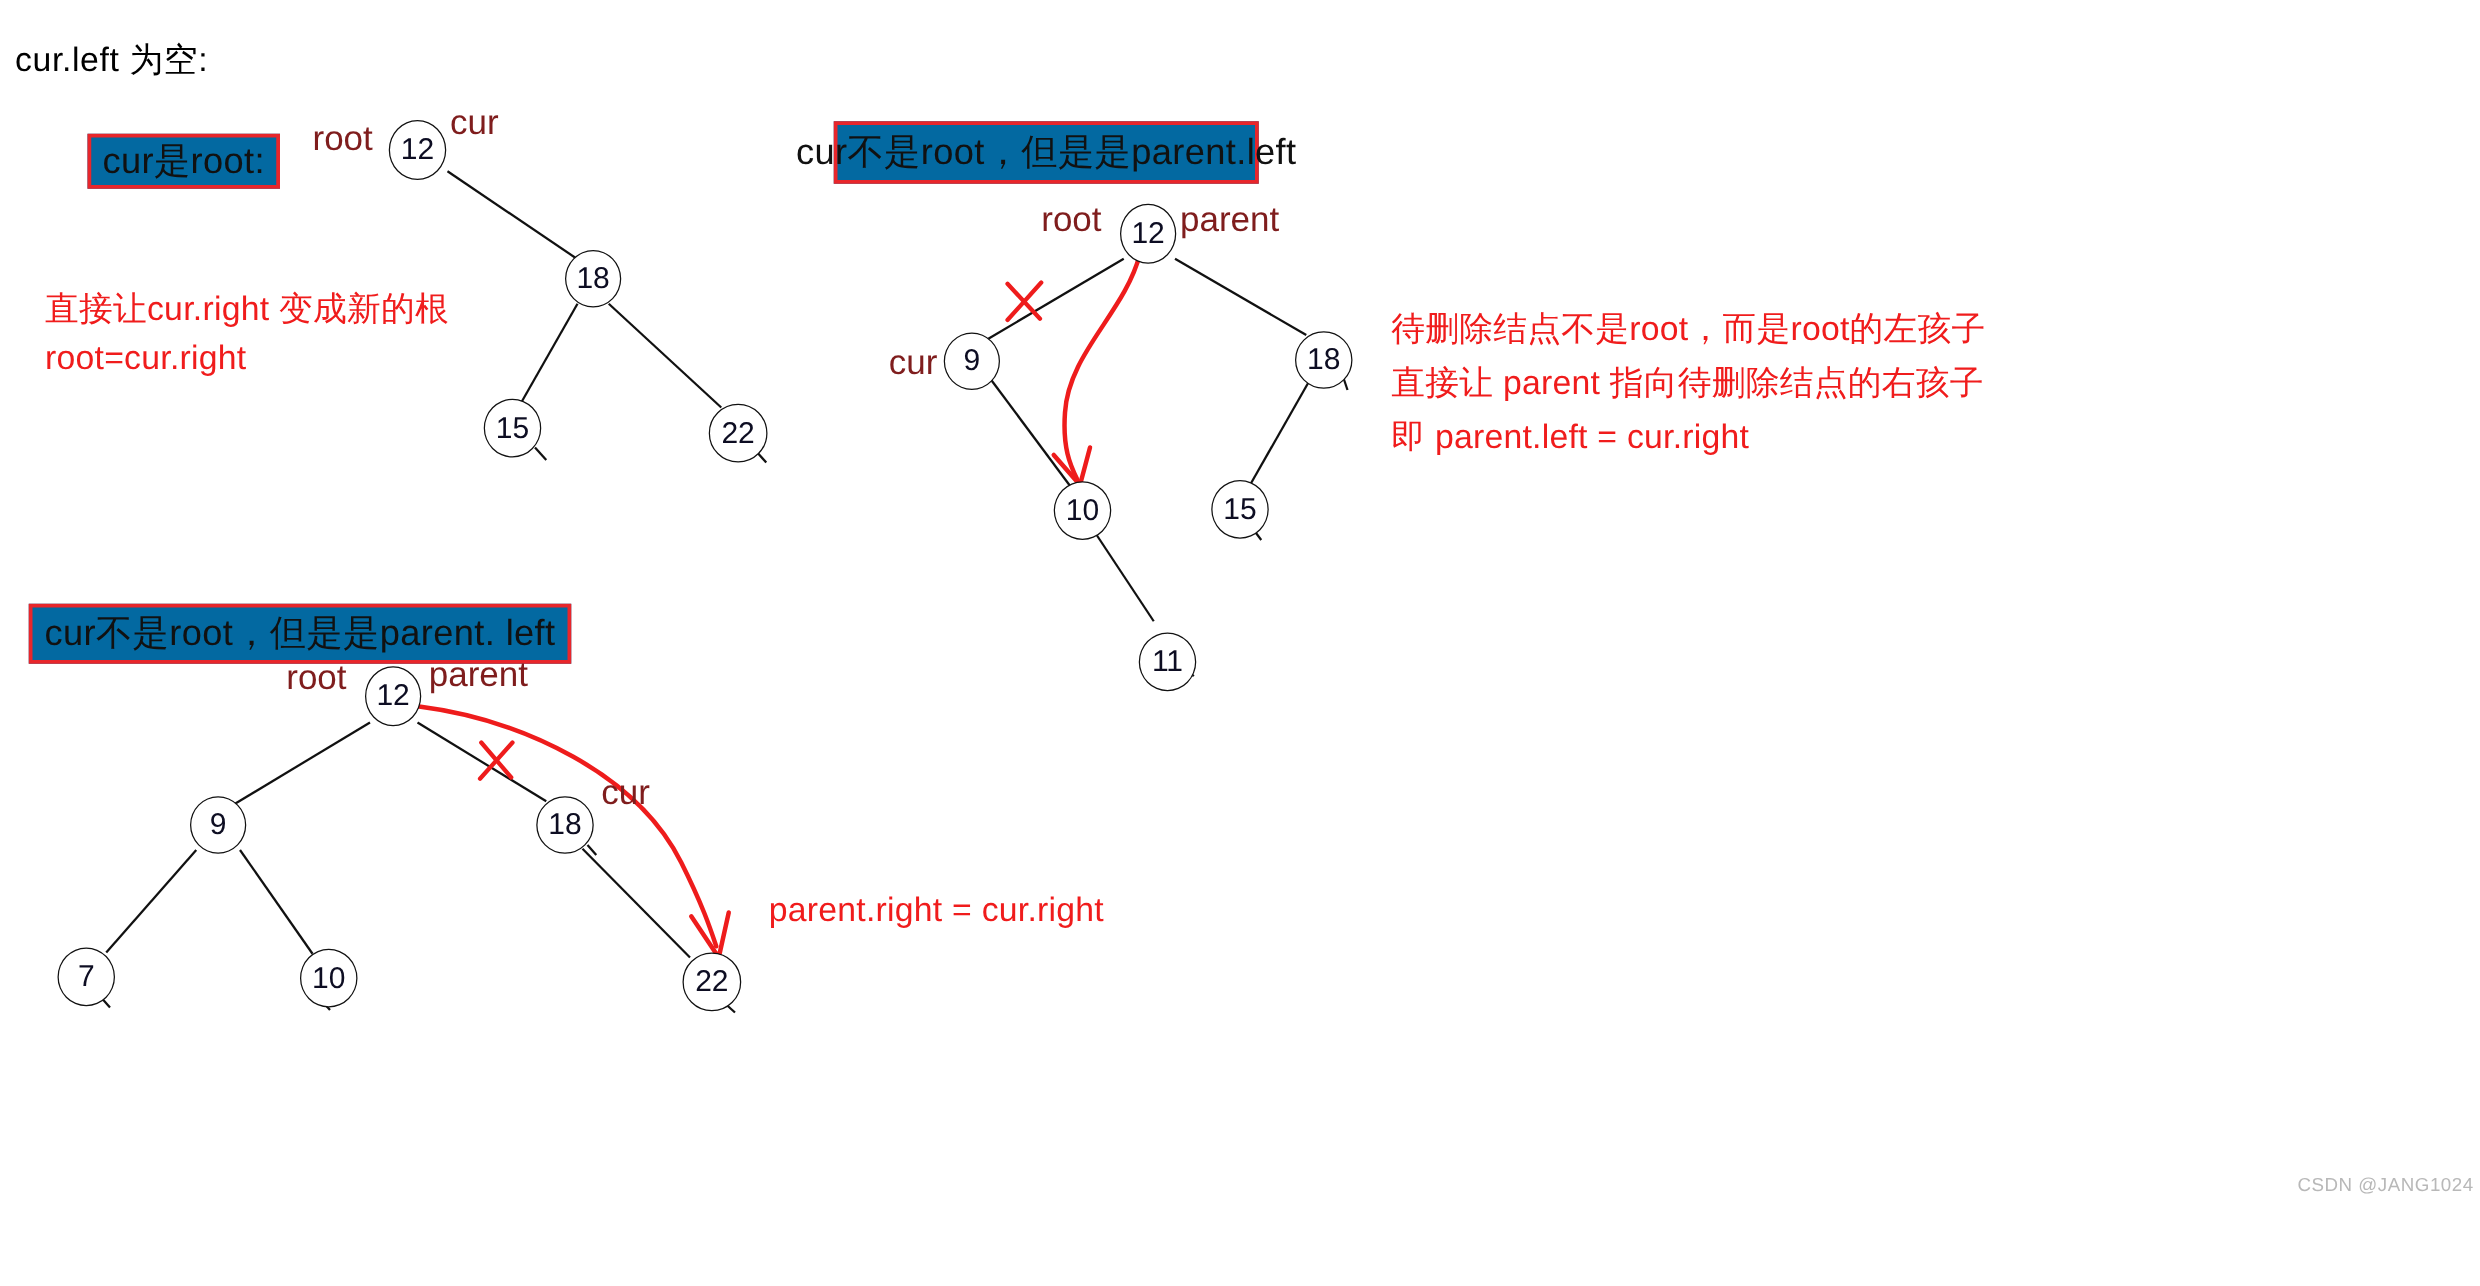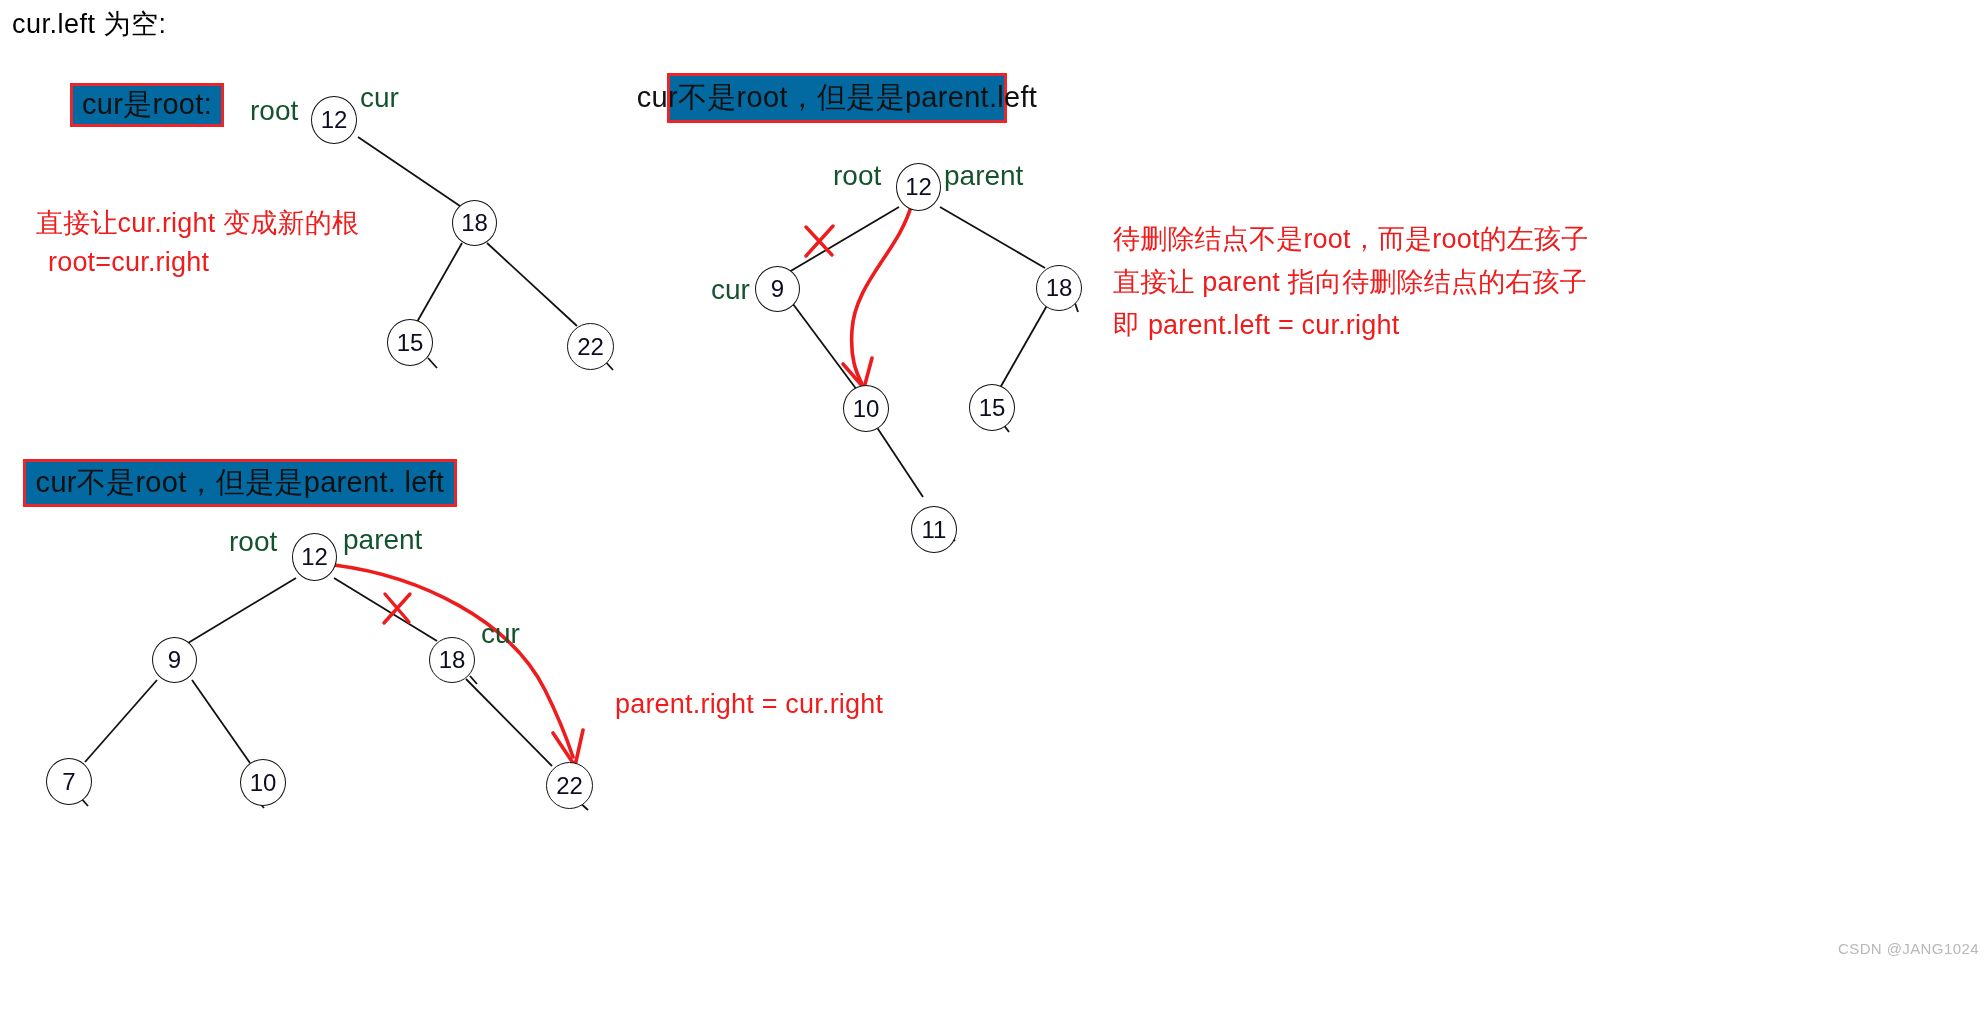--- a/index.html
+++ b/index.html
@@ -20,21 +20,21 @@
     overflow: hidden;
   }
   svg.edges {
     position: absolute;
     left: 0;
     top: 0;
     width: 1984px;
     height: 1029px;
     pointer-events: none;
   }
-  .abs { position: absolute; }
+  .abs { position: absolute; margin-top: 24px; }
 
   
   .title-text {
     font-size: 27px;
     color: #000;
     white-space: nowrap;
     letter-spacing: 0.5px;
   }
 
   
@@ -77,21 +77,21 @@
     font-size: 24px;
     color: #0d0d22;
     line-height: 1;
     pointer-events: none;
   }
 
   
   .tag {
     position: absolute;
     font-size: 28px;
-    color: #14532d;
+    color: #7f1d1d;
     white-space: nowrap;
     line-height: 1;
   }
 
   
   .watermark {
     position: absolute;
     font-size: 15px;
     color: #b8b8b8;
     white-space: nowrap;
@@ -175,21 +175,21 @@
     <span>18</span>
   </div>
   <div class="node" style="left:387px; top:319px; width:46px; height:47px;">
     <span>15</span>
   </div>
   <div class="node" style="left:567px; top:323px; width:47px; height:47px;">
     <span>22</span>
   </div>
 
   <div class="abs red-text" style="left:36px; top:205px;">直接让cur.right 变成新的根</div>
-  <div class="abs red-text" style="left:48px; top:247px;">root=cur.right</div>
+  <div class="abs red-text" style="left:36px; top:247px;">root=cur.right</div>
 
   <div class="abs red-box" style="left:667px; top:73px; width:340px; height:50px;">
     <span>cur不是root，但是是parent.left</span>
   </div>
 
   <div class="tag" style="left:833px; top:162px;">root</div>
   <div class="tag" style="left:944px; top:162px;">parent</div>
   <div class="tag" style="left:711px; top:276px;">cur</div>
 
   <div class="node" style="left:896px; top:163px; width:45px; height:48px;">

